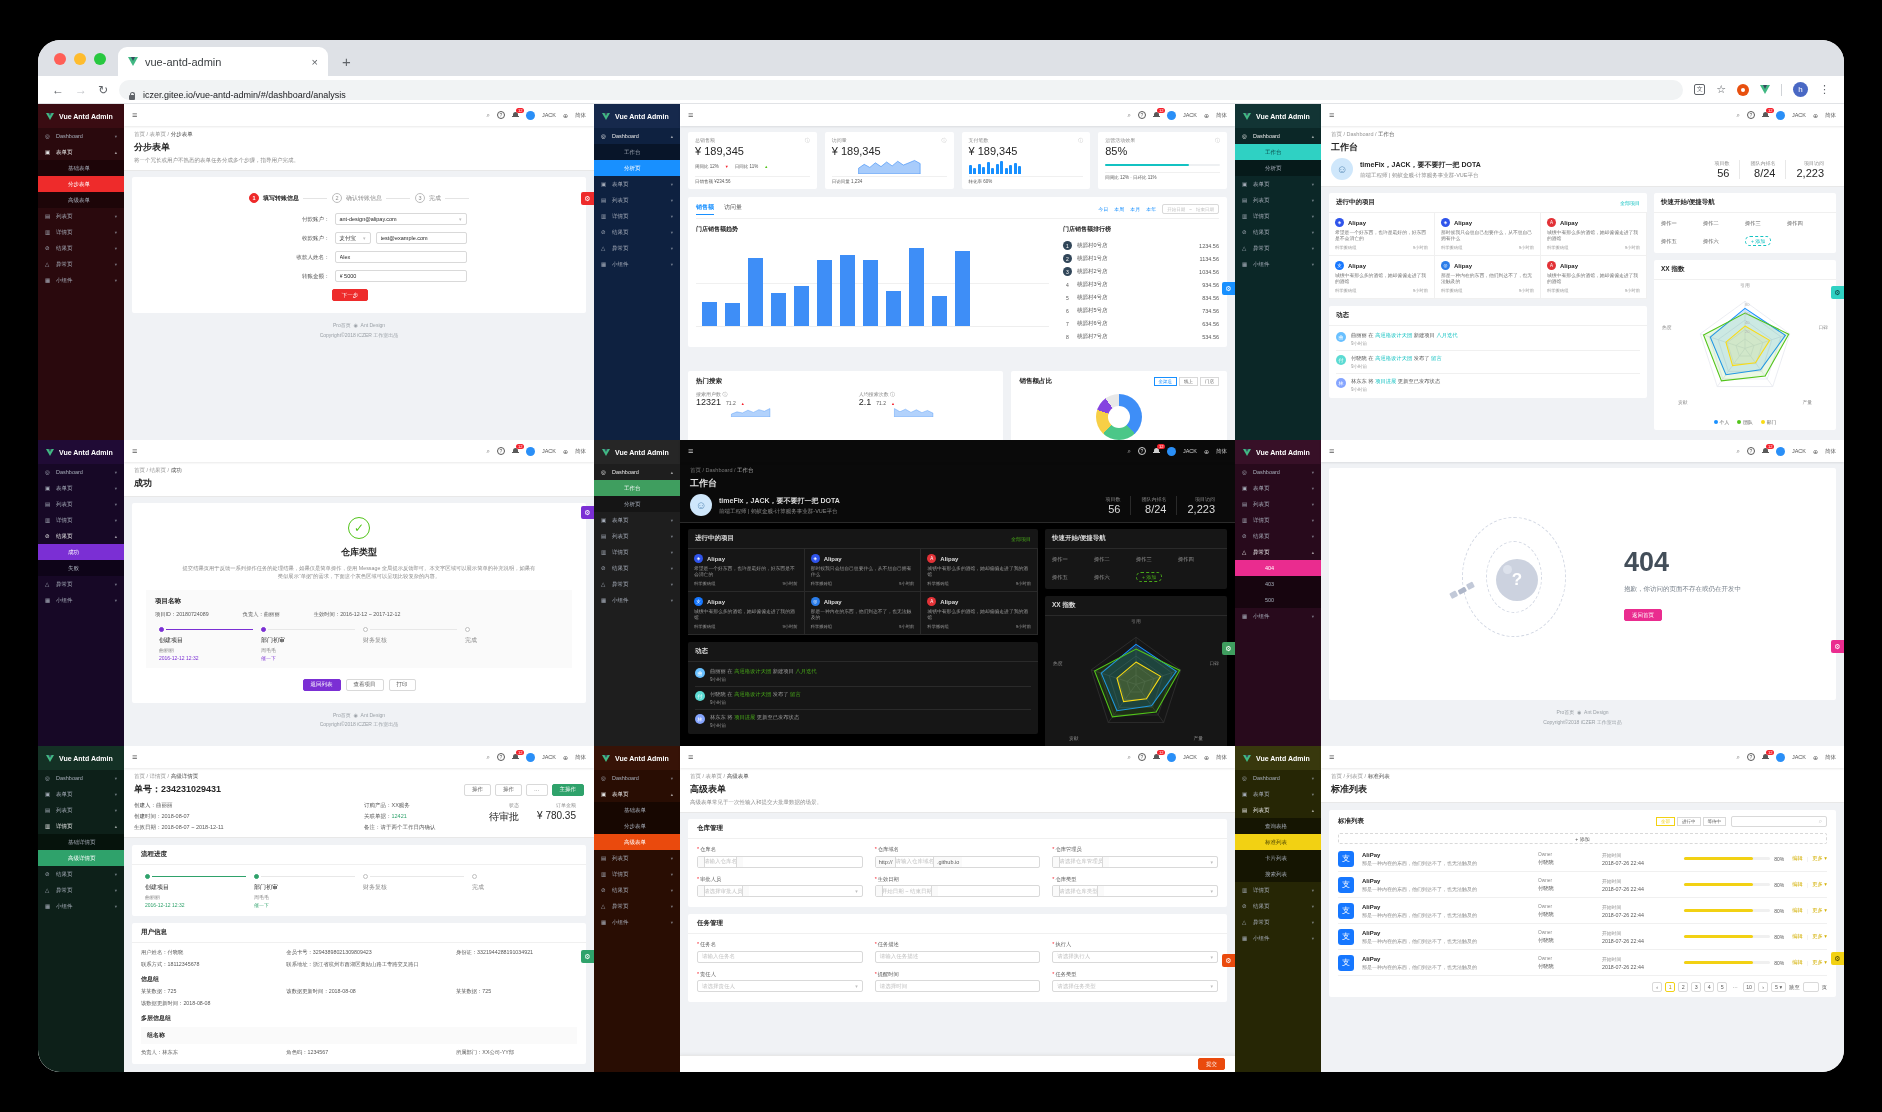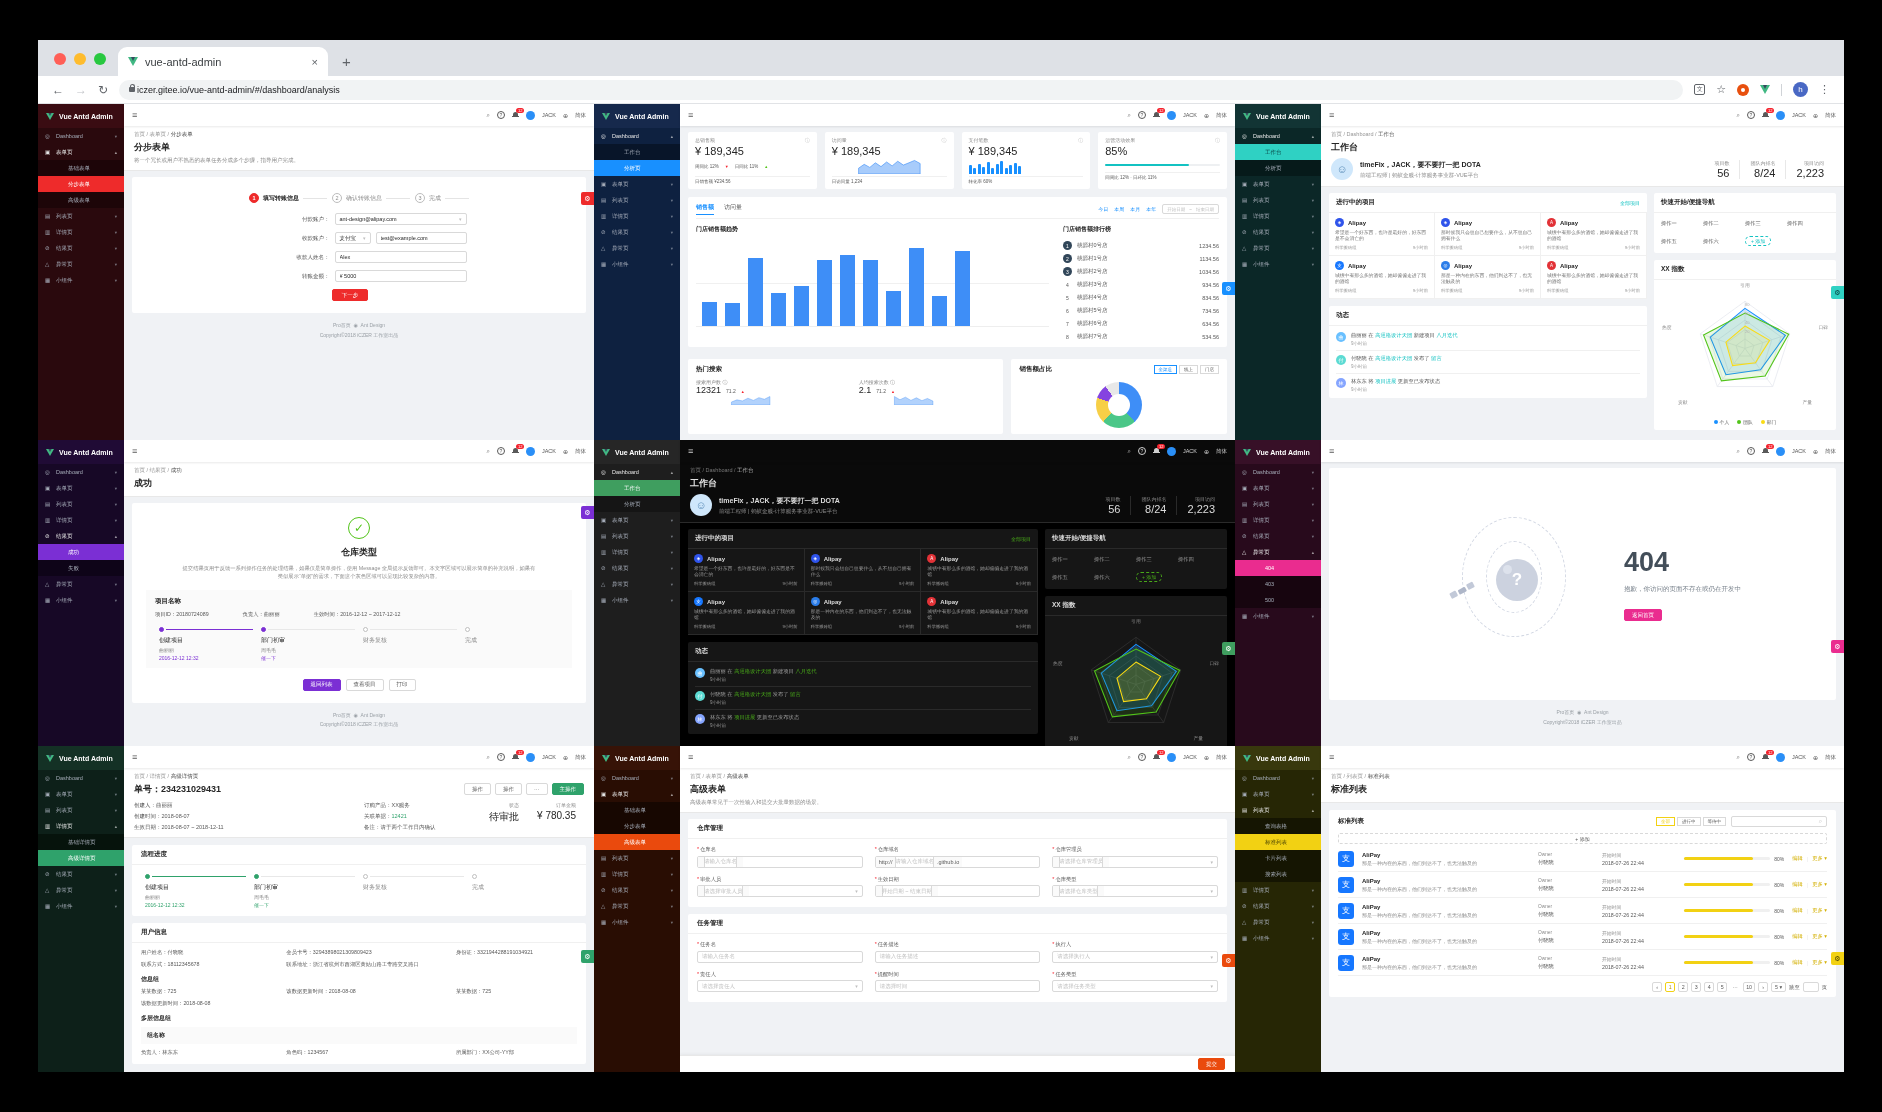--- a/index.html
+++ b/index.html
@@ -1,32 +1,32 @@
 <!DOCTYPE html>
 <html><head>
 <meta charset="utf-8">
 <style>
   *{margin:0;padding:0;box-sizing:border-box}
   html,body{width:1882px;height:1112px;background:#000;overflow:hidden;
     font-family:"Liberation Sans","DejaVu Sans",sans-serif;-webkit-font-smoothing:antialiased}
-  .window{position:absolute;left:38px;top:40px;width:1806px;height:1032px;border-radius:0;
+  .window{position:absolute;left:38px;top:40px;width:1806px;height:1032px;border-radius:22px;
     overflow:hidden;background:#fff;box-shadow:0 10px 40px rgba(0,0,0,.6)}
   
   .tabstrip{height:36px;background:#dee1e6;position:relative;display:flex;align-items:flex-end}
   .tl{position:absolute;left:16px;top:13px;display:flex;gap:8px}
   .tl span{width:12px;height:12px;border-radius:50%}
   .tl .r{background:#ff5f57}.tl .y{background:#febc2e}.tl .g{background:#28c840}
   .tab{width:210px;height:29px;background:#fff;border-radius:9px 9px 0 0;margin-left:80px;
     display:flex;align-items:center;gap:7px;padding:0 10px;font-size:11px;color:#3c4043}
   .tab .x{margin-left:auto;color:#5f6368;font-size:11px}
   .newtab{font-size:15px;color:#5f6368;margin:0 0 6px 14px}
   .toolbar{height:28px;background:#fff;display:flex;align-items:center;gap:11px;padding:0 14px;border-bottom:1px solid #e1e3e6}
   .nav-ic{font-size:12px;color:#5f6368}
   .nav-ic.dis{color:#c0c3c7}
-  .urlbar{flex:1;height:20px;background:#f1f3f4;border-radius:11px;display:flex;align-items:center;gap:2px;padding:0 10px;font-size:9px;color:#202124}
+  .urlbar{flex:1;height:20px;background:#f1f3f4;border-radius:11px;display:flex;align-items:flex-end;gap:8px;padding:0 10px;font-size:9px;color:#202124}
   .lock{width:6px;height:5px;background:#5f6368;border-radius:1px;position:relative}
   .lock::before{content:"";position:absolute;top:-3px;left:1px;width:3px;height:3px;border:1px solid #5f6368;border-bottom:none;border-radius:3px 3px 0 0}
   .ticon{width:11px;height:11px;border:1px solid #5f6368;border-radius:2px;font-size:6px;color:#5f6368;display:flex;align-items:center;justify-content:center}
   .star{font-size:11px;color:#5f6368}
   .ext-o{width:12px;height:12px;border-radius:50%;background:#e8500f;position:relative}
   .ext-o::after{content:"";position:absolute;left:4px;top:4px;width:4px;height:4px;border-radius:50%;background:#fff}
   .vtri{position:relative;width:0;height:0;border-left:5px solid transparent;border-right:5px solid transparent;border-top:9px solid #41b883;flex:none}
   .vtri::after{content:"";position:absolute;left:-2.5px;top:-9px;border-left:2.5px solid transparent;border-right:2.5px solid transparent;border-top:4.5px solid #35495e}
   .chr-av{width:15px;height:15px;border-radius:50%;background:#4968c4;color:#fff;font-size:8px;display:flex;align-items:center;justify-content:center}
   .kebab{font-size:11px;color:#5f6368}
@@ -141,21 +141,21 @@
   .chtitle{font-size:6px;font-weight:bold;color:#262626;margin-bottom:5px}
   .bars{height:88px;display:flex;align-items:flex-end;gap:8px;padding:0 6px;border-bottom:1px solid #eee;
     background:repeating-linear-gradient(to top,transparent,transparent 21px,#f0f0f0 21px,#f0f0f0 21.5px)}
   .bars i{width:15px;background:#3e8ef7}
   .rank{width:170px;padding-left:14px}
   .rktitle{font-size:6px;font-weight:bold;color:#262626;margin-bottom:5px}
   .rkrow{display:flex;align-items:center;height:13px;font-size:5.5px;color:#595959}
   .rkn{width:9px;height:9px;border-radius:50%;font-size:5px;display:flex;align-items:center;justify-content:center;margin-right:5px;color:#595959}
   .rkrow.top .rkn{background:#314659;color:#fff}
   .rkname{flex:1}
-  .botrow{display:flex;gap:8px;margin-top:12px}
+  .botrow{display:flex;gap:8px;margin-top:24px}
   .hotcard{flex:1.5;background:#fff;border-radius:2px;padding:6px 8px}
   .ratiocard{flex:1;background:#fff;border-radius:2px;padding:6px 8px}
   .hotmetrics{display:flex;gap:26px;margin-top:5px}
   .hm .hml{font-size:5px;color:#8c8c8c}
   .hm .hmv{font-size:9px;color:#262626;display:flex;align-items:baseline;gap:5px}
   .hm .hmd{font-size:5px;color:#595959}
   .rtabs{display:flex;gap:2px;margin-left:auto}
   .rtab{border:1px solid #d9d9d9;font-size:4.5px;color:#595959;padding:1px 4px}
   .rtab.on{border-color:var(--ac);color:var(--ac)}
   .donut{width:46px;height:46px;border-radius:50%;margin:8px auto 0;
@@ -1563,21 +1563,21 @@
               </span>
             <span class="av"></span>
             <span class="uname">JACK</span>
             <span>⊕</span>
             <span class="uname">简体</span>
           </div>
         </header>
         <div class="body">
           <div class="phead">
             <div class="bc"><span>首页 / 详情页 / </span><b>高级详情页</b></div>
-            <div style="display:flex;align-items:flex-start">
+            <div style="display:flex;align-items:center">
               <div class="pt">单号：234231029431</div>
               <div class="acts-r">
                 <span class="btn">操作</span>
                 <span class="btn">操作</span>
                 <span class="btn">···</span>
                 <span class="btn pri">主操作</span>
               </div>
             </div>
             <div class="dinfo">
               <div class="dfields">

